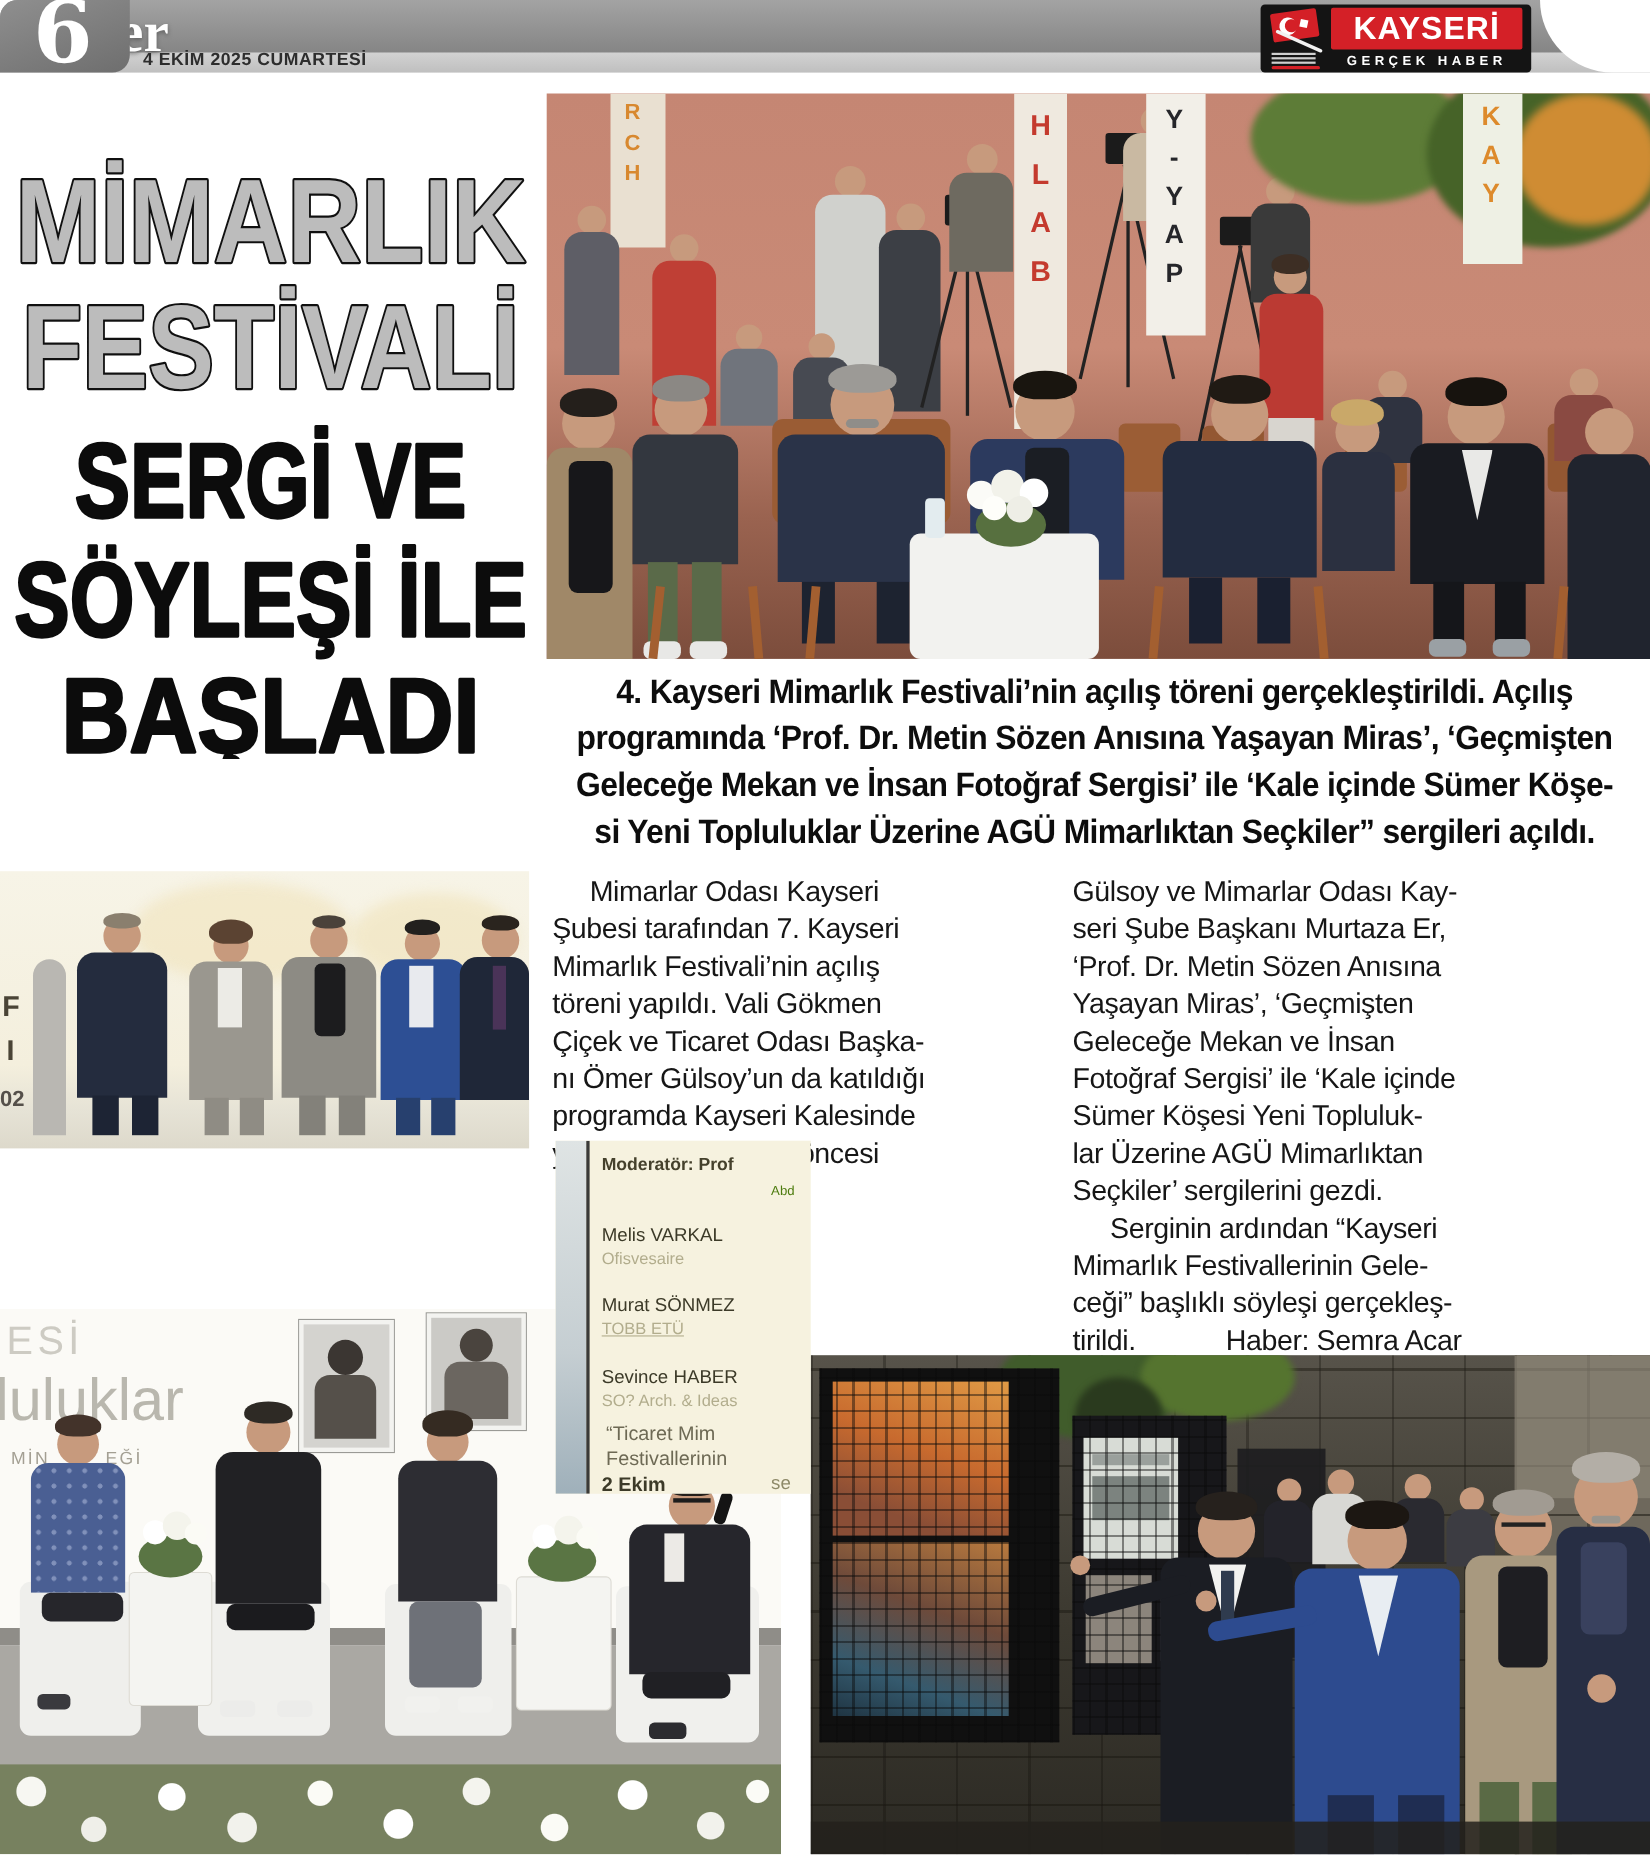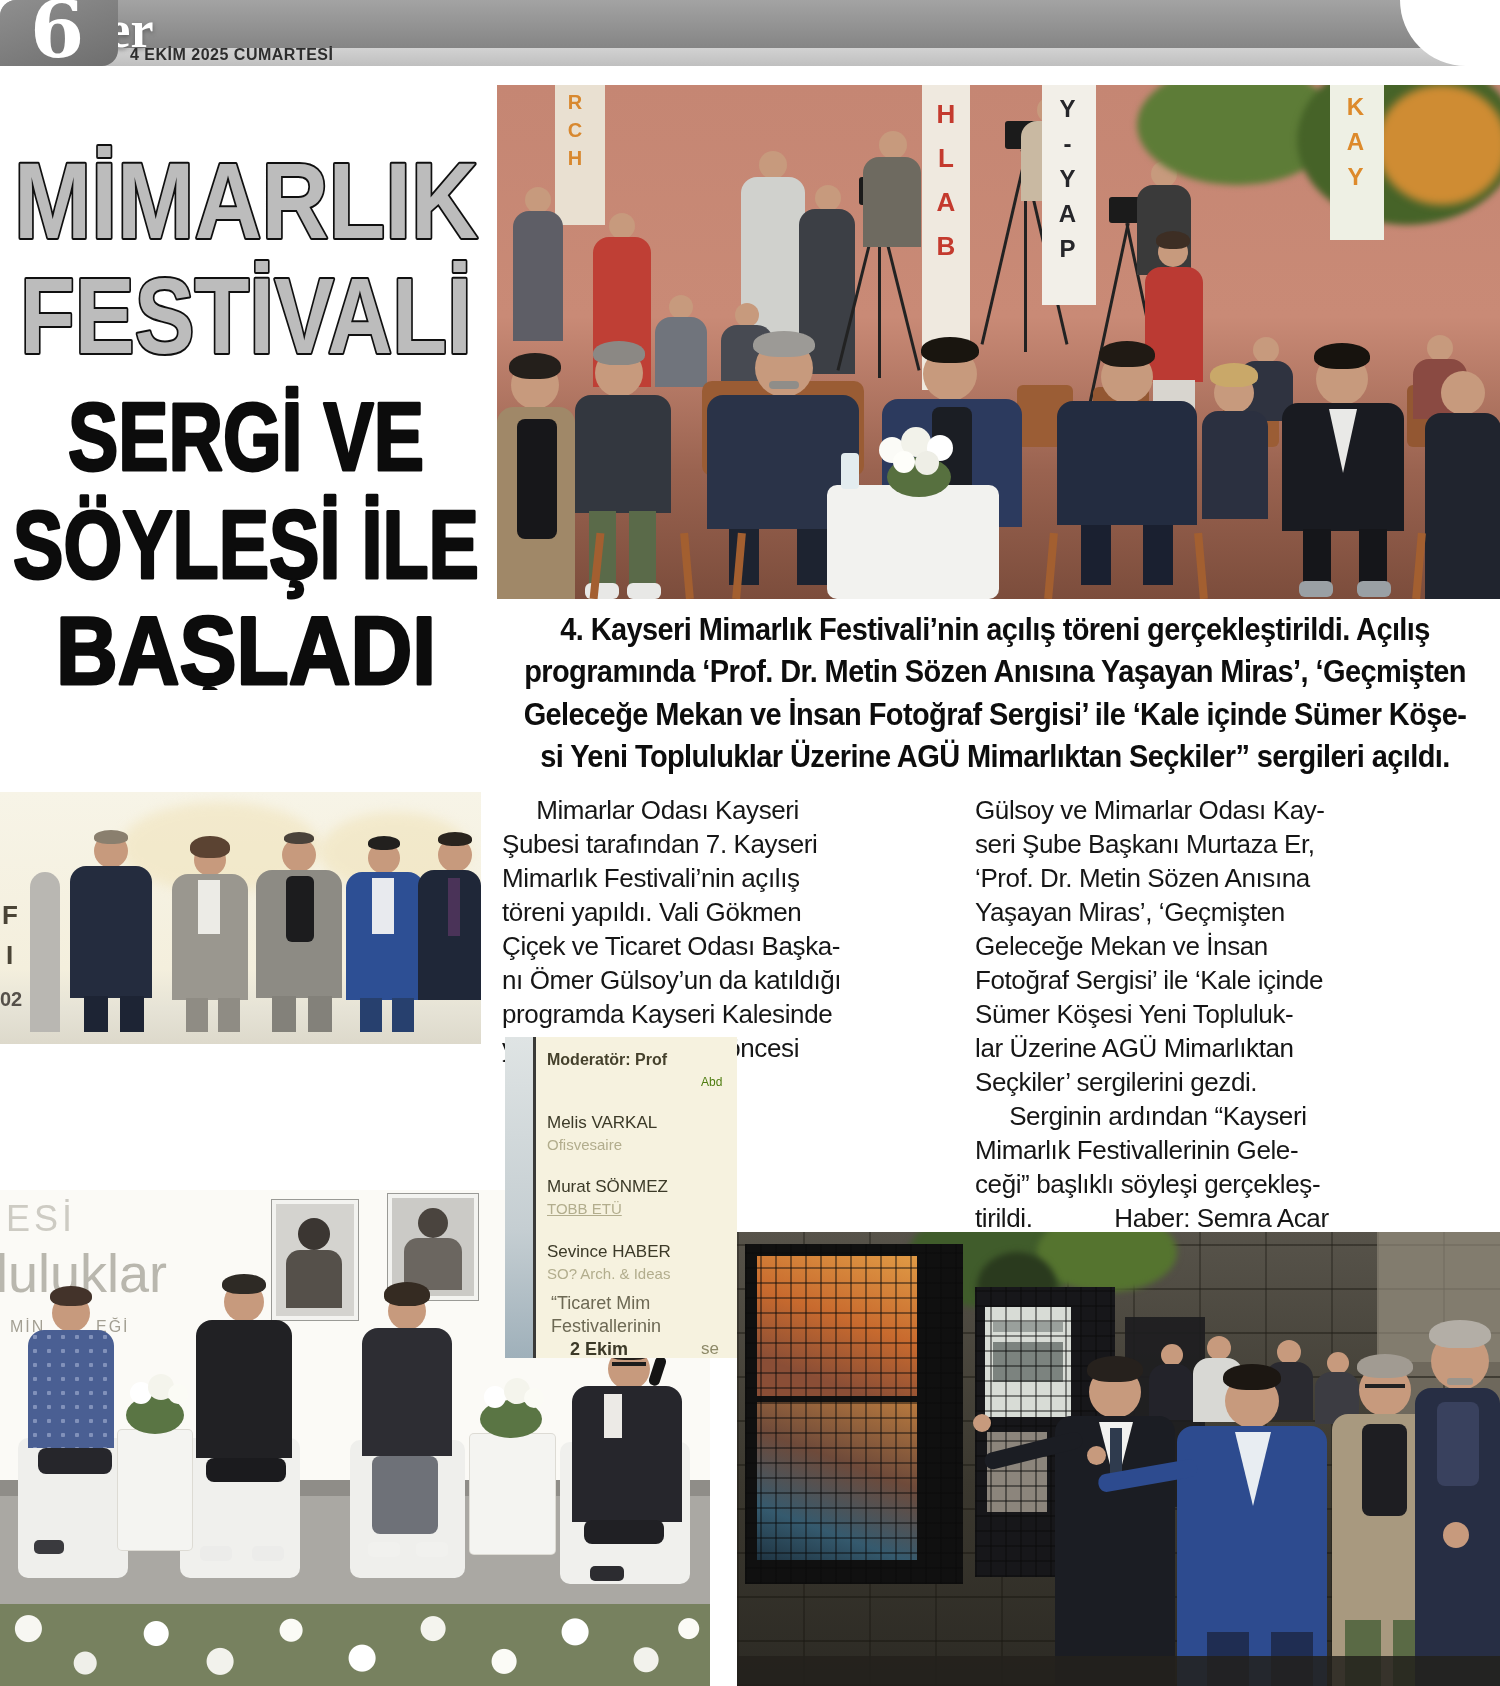--- a/index.html
+++ b/index.html
@@ -63,20 +63,34 @@
   <div class="band">
     <div class="band-top"></div>
     <div class="band-bot"></div>
     <div class="corner-white"></div>
     <div class="section">Haber</div>
     <div class="pagebox">
       <div class="pageno">6</div>
     </div>
     <div class="date">4 EKİM 2025 CUMARTESİ</div>
 
+    <div class="logo">
+      <div class="abs" style="left:10px;top:6px;width:42px;height:26px;background:#d42027;transform:rotate(-8deg);border-radius:2px;">
+        <div class="abs" style="left:7px;top:5px;width:16px;height:16px;border-radius:50%;background:#fff;"></div>
+        <div class="abs" style="left:12px;top:7px;width:12px;height:12px;border-radius:50%;background:#d42027;"></div>
+        <div class="abs" style="left:26px;top:9px;width:7px;height:7px;background:#fff;transform:rotate(20deg);"></div>
+      </div>
+      <div class="abs" style="left:12px;top:32px;width:46px;height:3px;background:#f2f2f2;transform:rotate(24deg);border-radius:3px;"></div>
+      <div class="abs" style="left:10px;top:44px;width:40px;height:2px;background:#cfcfcf;"></div>
+      <div class="abs" style="left:10px;top:48px;width:40px;height:2px;background:#cfcfcf;"></div>
+      <div class="abs" style="left:10px;top:52px;width:40px;height:2px;background:#cfcfcf;"></div>
+      <div class="abs" style="left:10px;top:56px;width:44px;height:3px;background:#d42027;border-radius:2px;"></div>
+      <div class="logo-title">KAYSERİ</div>
+      <div class="logo-sub">GERÇEK HABER</div>
+    </div>
   </div>
 
   <svg class="headline" width="492" height="552" viewBox="0 0 492 552">
     <text x="246" y="100" text-anchor="middle" font-size="108" textLength="464" lengthAdjust="spacingAndGlyphs" fill="#bcbcbc" stroke="#101010" stroke-width="4" paint-order="stroke" stroke-linejoin="round">MİMARLIK</text>
     <text x="246" y="215" text-anchor="middle" font-size="108" textLength="452" lengthAdjust="spacingAndGlyphs" fill="#bcbcbc" stroke="#101010" stroke-width="4" paint-order="stroke" stroke-linejoin="round">FESTİVALİ</text>
     <text x="246" y="332" text-anchor="middle" font-size="96" textLength="356" lengthAdjust="spacingAndGlyphs" fill="#0c0c0c" stroke="#0c0c0c" stroke-width="3" paint-order="stroke" stroke-linejoin="round">SERGİ VE</text>
     <text x="246" y="440" text-anchor="middle" font-size="96" textLength="466" lengthAdjust="spacingAndGlyphs" fill="#0c0c0c" stroke="#0c0c0c" stroke-width="3" paint-order="stroke" stroke-linejoin="round">SÖYLEŞİ İLE</text>
     <text x="246" y="546" text-anchor="middle" font-size="96" textLength="380" lengthAdjust="spacingAndGlyphs" fill="#0c0c0c" stroke="#0c0c0c" stroke-width="3" paint-order="stroke" stroke-linejoin="round">BAŞLADI</text>
   </svg>
 
@@ -358,21 +372,21 @@
     <div class="abs" style="left:42px;top:14px;font-weight:700;font-size:16px;color:#45412c;white-space:nowrap;">Moderatör: Prof</div>
     <div class="abs" style="left:196px;top:38px;font-size:12px;color:#4d7c0f;">Abd</div>
     <div class="slide-name" style="left:42px;top:76px;">Melis VARKAL</div>
     <div class="slide-org" style="left:42px;top:99px;">Ofisvesaire</div>
     <div class="slide-name" style="left:42px;top:140px;">Murat SÖNMEZ</div>
     <div class="slide-org" style="left:42px;top:163px;text-decoration:underline;">TOBB ETÜ</div>
     <div class="slide-name" style="left:42px;top:205px;white-space:nowrap;">Sevince HABER</div>
     <div class="slide-org" style="left:42px;top:228px;white-space:nowrap;">SO? Arch. &amp; Ideas</div>
     <div class="abs" style="left:46px;top:256px;font-size:18px;color:#6d6954;white-space:nowrap;">“Ticaret Mim</div>
     <div class="abs" style="left:46px;top:279px;font-size:18px;color:#6d6954;white-space:nowrap;">Festivallerinin</div>
-    <div class="abs" style="left:42px;top:302px;font-weight:700;font-size:18px;color:#3c3a28;margin-left:23px;">2 Ekim</div>
+    <div class="abs" style="left:42px;top:302px;font-weight:700;font-size:18px;color:#3c3a28;">2 Ekim</div>
     <div class="abs" style="left:196px;top:302px;font-size:17px;color:#8d capitals;color:#8d8968;">se</div>
   </div>
 
   <div class="ph" style="left:737px;top:1232px;width:763px;height:454px;
               background:linear-gradient(180deg,#57534a 0%,#3b382f 55%,#2c2a24 100%);">
     <div class="blocks" style="left:0;top:0;width:763px;height:454px;opacity:.8;"></div>
 
     <div class="abs" style="left:640px;top:0;width:123px;height:454px;background:#6e685c;"></div>
     <div class="blocks" style="left:640px;top:0;width:123px;height:454px;"></div>
     <div class="abs" style="left:640px;top:0;width:123px;height:130px;background:#8a8374;opacity:.75;"></div>

